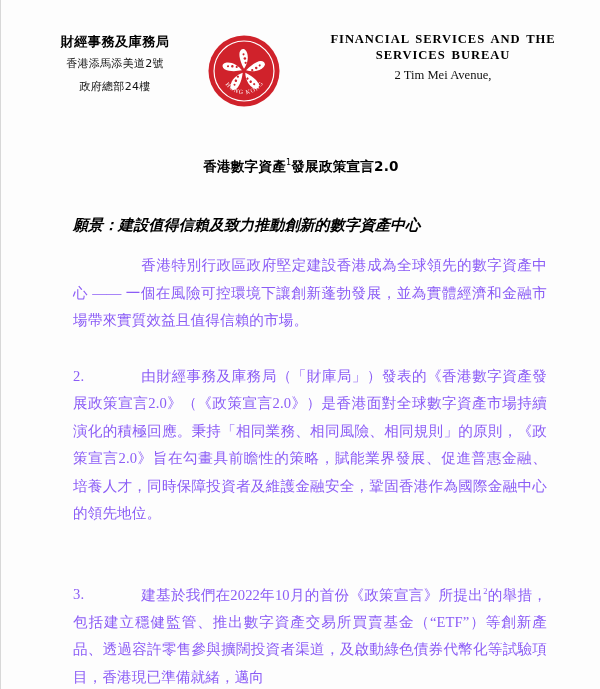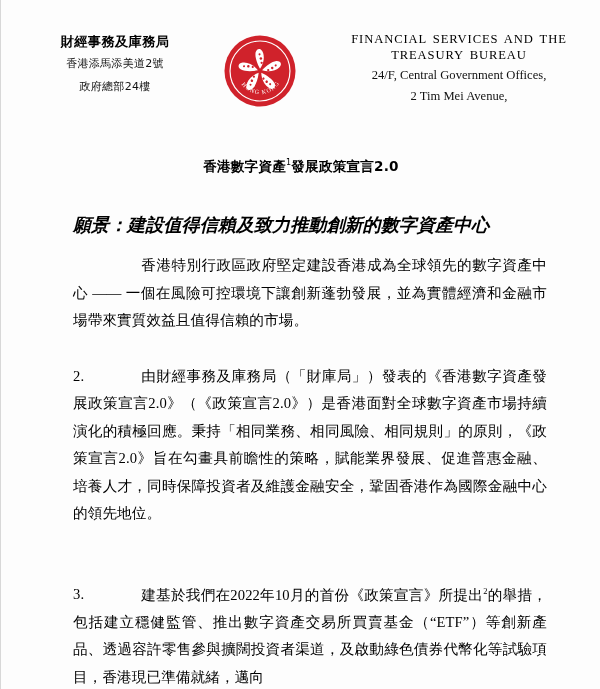--- a/index.html
+++ b/index.html
@@ -28,21 +28,20 @@
   
   .letterhead {
     position: absolute;
     top: 32px;
     left: 0;
     width: 600px;
     height: 110px;
     display: flex;
     flex-direction: row;
     align-items: flex-start;
-    gap: 16px;
   }
 
   .lh-left {
     width: 200px;
     padding-left: 28px;
     text-align: center;
     box-sizing: border-box;
   }
   .lh-bureau-zh {
     font-family: "DejaVu Sans", "Liberation Sans", sans-serif;
@@ -71,21 +70,21 @@
   }
 
   .lh-right {
     flex: 1;
     padding-left: 8px;
     padding-right: 10px;
     text-align: center;
     box-sizing: border-box;
   }
   .lh-bureau-en {
-    font-weight: normal;
+    font-weight: bold;
     font-size: 12.6px;
     line-height: 15.5px;
     letter-spacing: 0.9px;
     color: #000;
     word-spacing: 2px;
   }
   .lh-addr-en {
     font-size: 12.6px;
     line-height: 16.5px;
     color: #111;
@@ -119,33 +118,33 @@
     position: absolute;
     top: 214px;
     left: 72px;
     width: 474px;
   }
 
   .sec-head {
     font-family: "DejaVu Sans", "Liberation Sans", sans-serif;
     font-weight: bold;
     font-style: italic;
-    font-size: 18px;
+    font-size: 15px;
     line-height: 22px;
     letter-spacing: 0.1px;
     color: #000;
     white-space: nowrap;
   }
 
   .para {
     font-size: 14.6px;
     line-height: 27.5px;
     text-align: justify;
     text-justify: inter-character;
-    color: #000000;
+    color: #8b5cf6;
     letter-spacing: 0.1px;
   }
   .para.hang {
     position: relative;
     padding-left: 0;
   }
   .num {
     display: inline-block;
     width: 68px;
   }
@@ -216,22 +215,21 @@
         </g>
         <path id="capArc" d="M 20,58 A 31,31 0 0 0 80,58" fill="none"></path>
         <text font-family="Liberation Serif, serif" font-size="8.2" fill="#ffffff" letter-spacing="1.3">
           <textPath href="#capArc" startOffset="14%">HONG KONG</textPath>
         </text>
       </svg>
     </div>
 
     <div class="lh-right">
       <div class="lh-bureau-en">FINANCIAL  SERVICES  AND  THE</div>
-      <div class="lh-bureau-en">TREASURY BUREAU</div>
-      <div class="lh-addr-en">24/F, Central Government Offices,</div>
+      <div class="lh-bureau-en">SERVICES BUREAU</div>
       <div class="lh-addr-en">2 Tim Mei Avenue,</div>
     </div>
   </div>
 
   <div class="doc-title">
     <span>香港數字資產</span><sup>1</sup><span>發展政策宣言2.0</span>
   </div>
 
   <div class="body-block">
 

